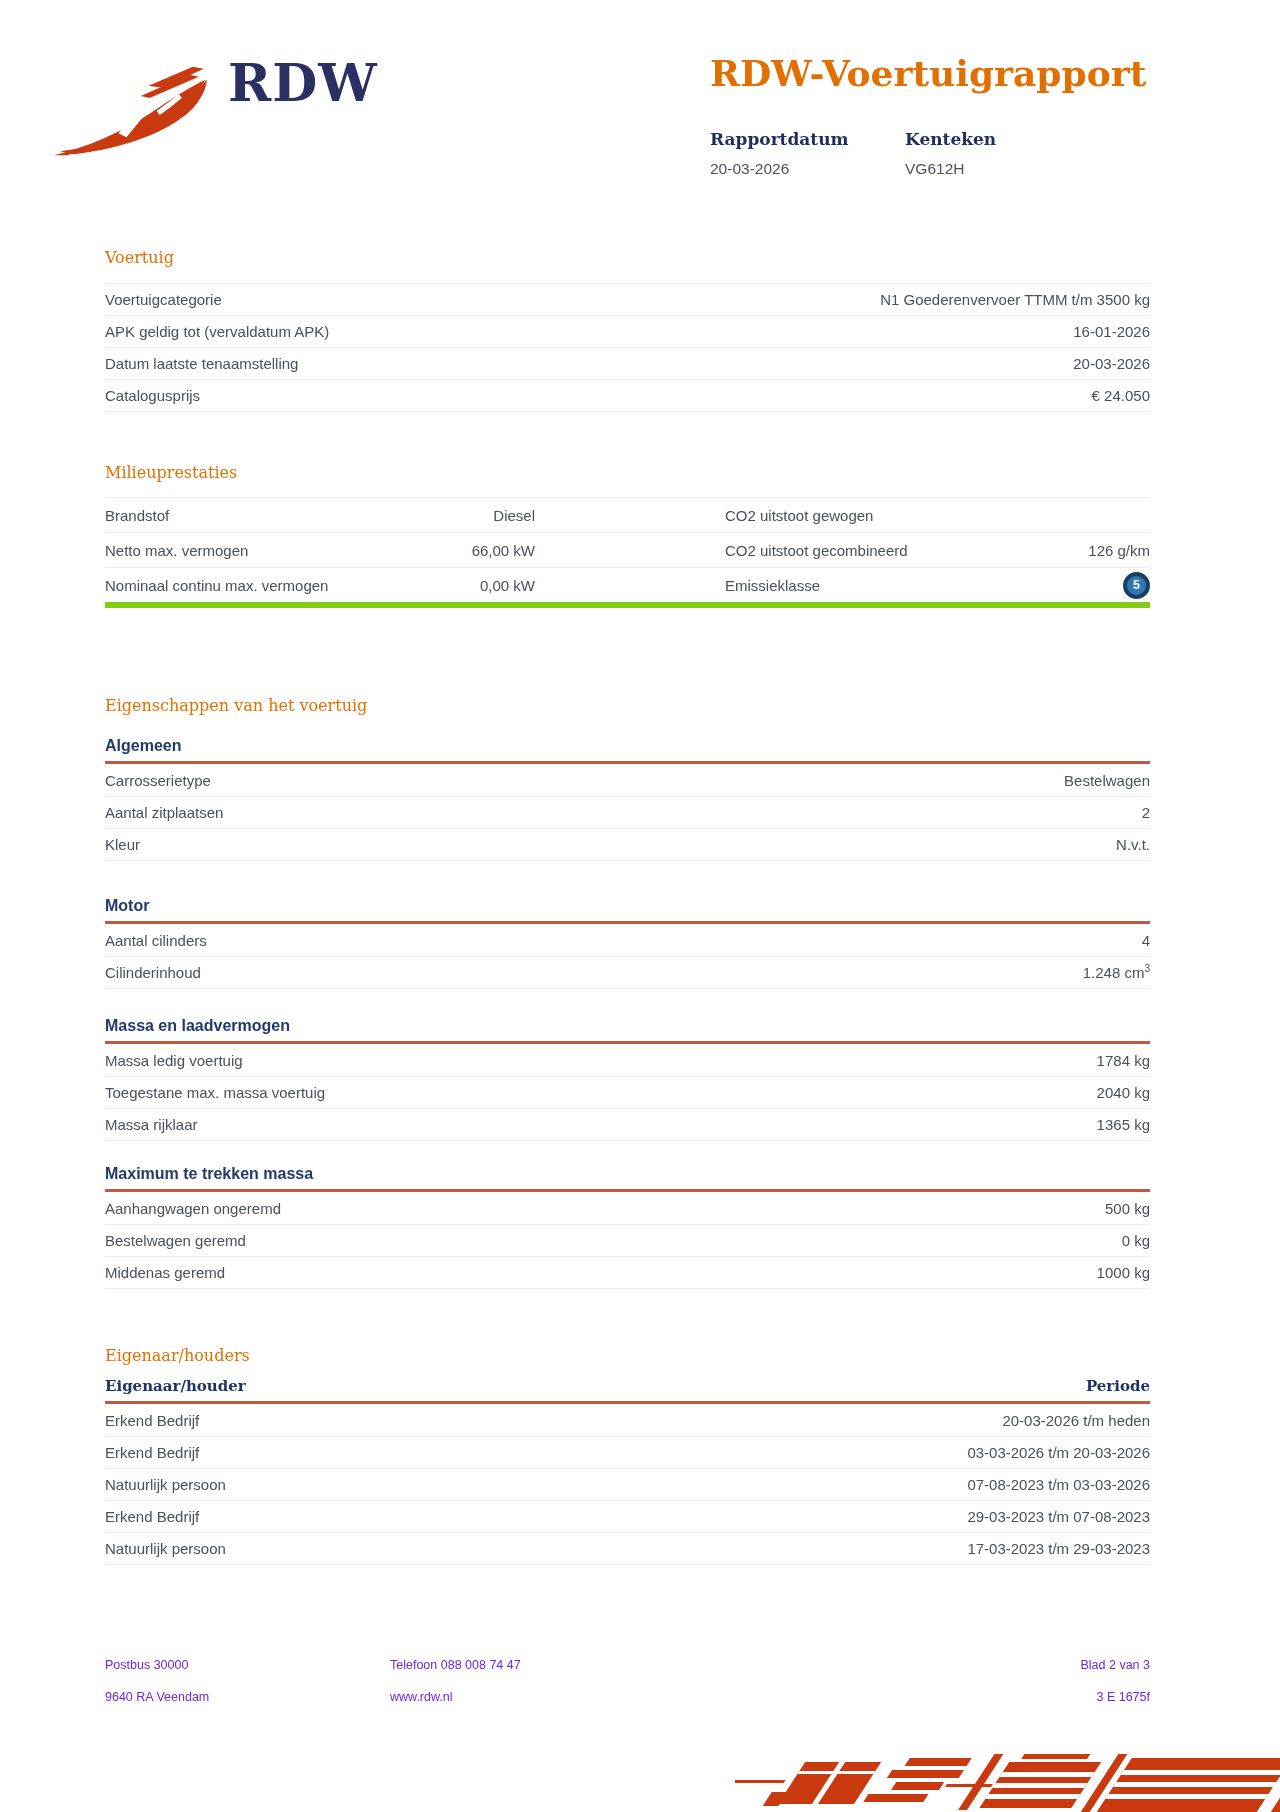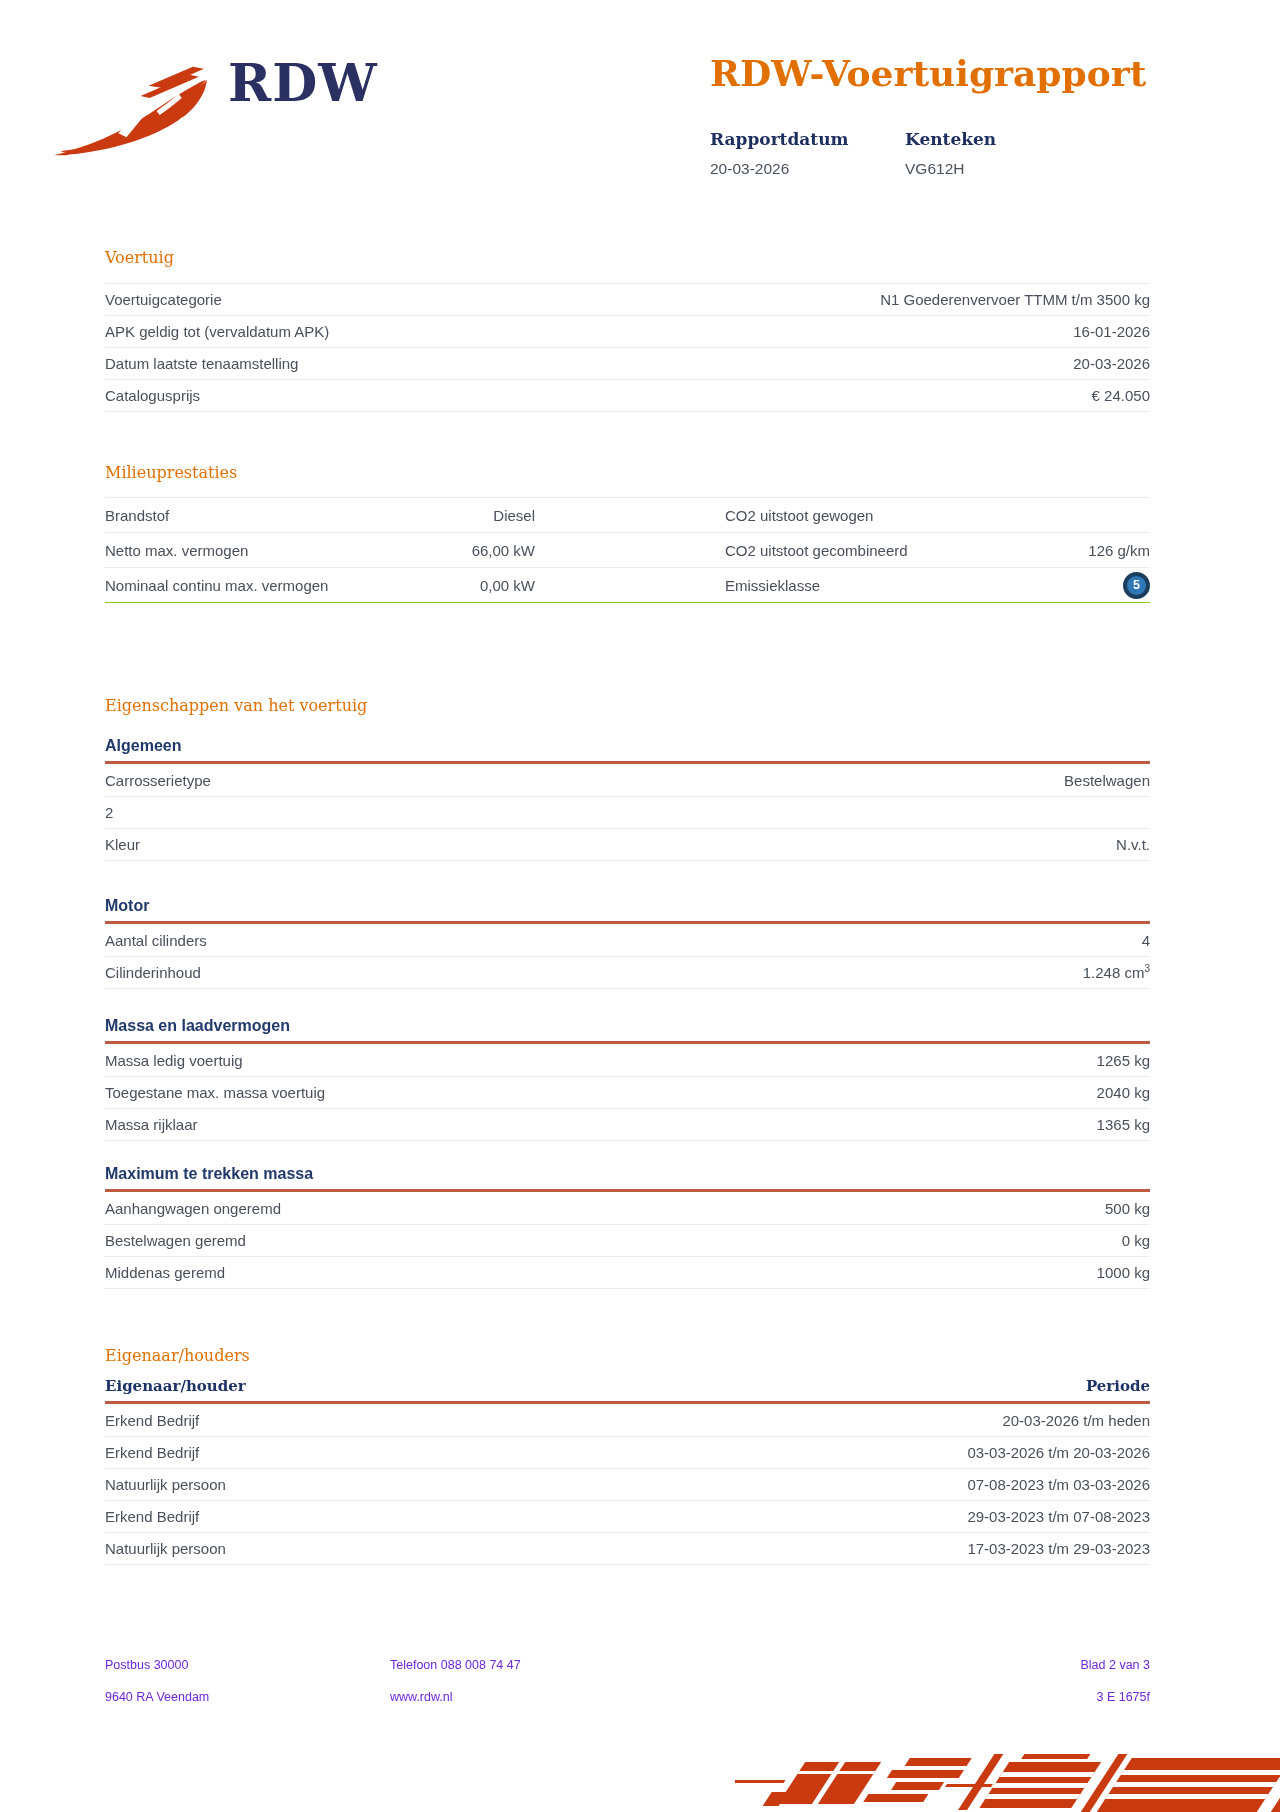--- a/index.html
+++ b/index.html
@@ -23,21 +23,21 @@
   .section{position:absolute;left:105px;width:1045px;}
   .section-title{font-family:"DejaVu Serif",serif;font-weight:normal;font-size:16px;
                  color:#e17000;line-height:20px;}
   .rows{border-bottom:1px solid #ececec;}
   .row{display:flex;align-items:center;height:31px;border-top:1px solid #ececec;font-size:15px;}
   .row .label{flex:1;text-align:left;}
   .row .value{text-align:right;white-space:nowrap;}
   .v-rows{margin-top:15px;}
 
   
-  .m-rows{margin-top:14px;border-bottom:1px solid #84cc16;}
+  .m-rows{margin-top:14px;border-bottom:6px solid #84cc16;}
   .m-row{display:flex;align-items:center;height:34px;border-top:1px solid #ececec;font-size:15px;}
   .m-left{width:430px;display:flex;}
   .m-left .label{flex:1;}
   .m-right{flex:1;margin-left:190px;display:flex;align-items:center;}
   .m-right .label{flex:1;}
   .badge{display:inline-flex;align-items:center;justify-content:center;width:19px;height:19px;
          border-radius:50%;background:#2f77b5;border:4px solid #1c3e5e;color:#ffffff;
          font-size:12.5px;font-weight:bold;}
 
   
@@ -159,20 +159,21 @@
 
   <div class="section" style="top:736px;">
     <div class="sub-head">Algemeen</div>
     <div class="sub-rule"></div>
     <div class="sub-rows">
       <div class="row">
         <span class="label">Carrosserietype</span>
         <span class="value">Bestelwagen</span>
       </div>
       <div class="row">
+        <span class="label">Aantal zitplaatsen</span>
         <span class="value">2</span>
       </div>
       <div class="row">
         <span class="label">Kleur</span>
         <span class="value">N.v.t.</span>
       </div>
     </div>
   </div>
 
   <div class="section" style="top:896px;">
@@ -189,21 +190,21 @@
       </div>
     </div>
   </div>
 
   <div class="section" style="top:1016px;">
     <div class="sub-head">Massa en laadvermogen</div>
     <div class="sub-rule"></div>
     <div class="sub-rows">
       <div class="row">
         <span class="label">Massa ledig voertuig</span>
-        <span class="value">1265 kg</span>
+        <span class="value">1784 kg</span>
       </div>
       <div class="row">
         <span class="label">Toegestane max. massa voertuig</span>
         <span class="value">2040 kg</span>
       </div>
       <div class="row">
         <span class="label">Massa rijklaar</span>
         <span class="value">1365 kg</span>
       </div>
     </div>

